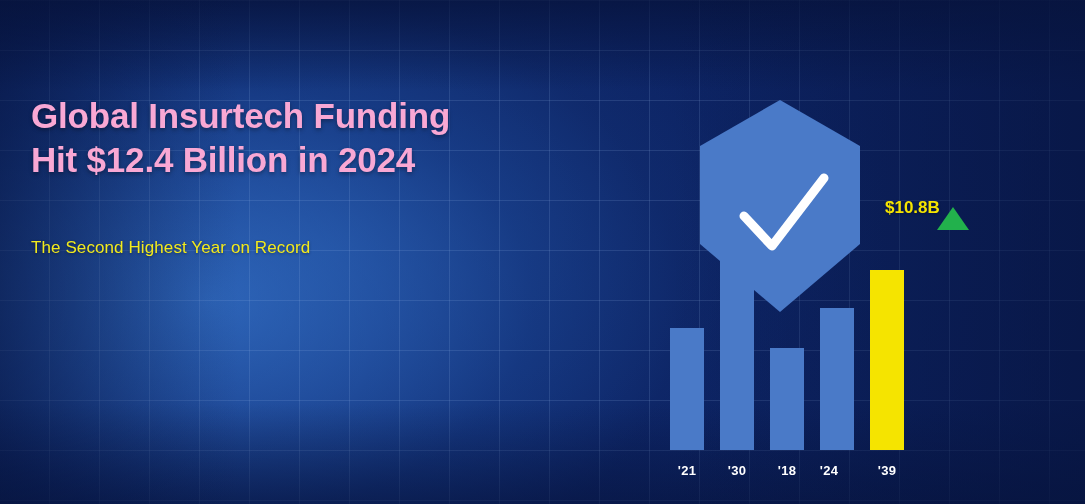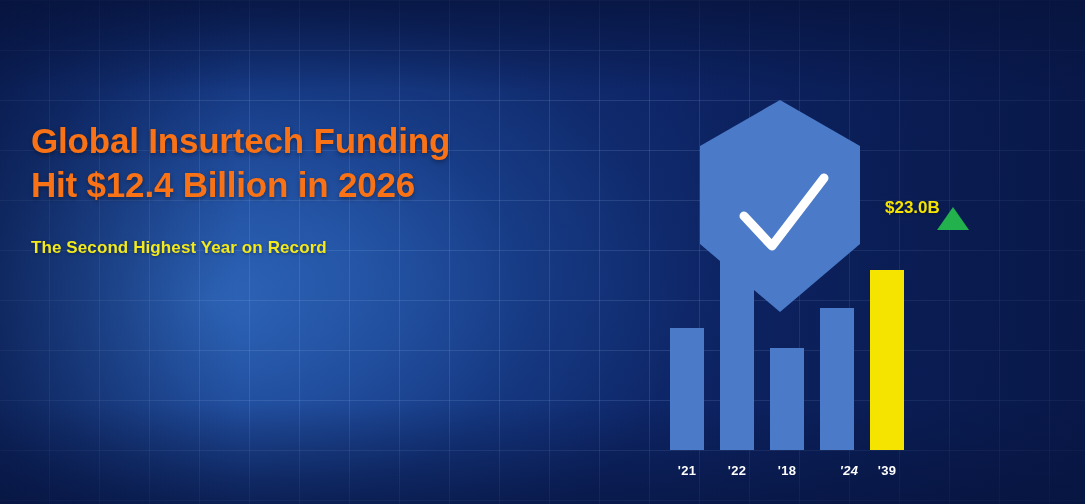--- a/index.html
+++ b/index.html
@@ -58,37 +58,36 @@
     background-size: 50px 50px;
     background-position: -1px 0px;
   }
 
   
   .headline {
     position: absolute;
     left: 31px;
     top: 94px;
     width: 540px;
-    color: #f97316;
+    color: #f9a8d4;
     font-size: 35px;
     font-weight: bold;
     line-height: 44px;
     letter-spacing: -0.2px;
     text-shadow: 0 2px 4px rgba(0,0,0,0.35);
-    margin-top: 25px;
   }
   .headline .line { display: block; white-space: nowrap; }
 
   .subtitle {
     position: absolute;
     left: 31px;
     top: 238px;
     color: #f2ea1d;
     font-size: 17px;
-    font-weight: bold;
+    font-weight: normal;
     letter-spacing: 0.1px;
     text-shadow: 0 1px 3px rgba(0,0,0,0.4);
   }
 
   
   .chart {
     position: absolute;
     left: 640px;
     top: 80px;
     width: 400px;
@@ -152,21 +151,21 @@
 <div id="root">
 
   <div class="bg-base"></div>
   <div class="bg-glow"></div>
   <div class="bg-glow2"></div>
   <div class="bg-grid"></div>
   <div class="bg-vignette"></div>
 
   <div class="headline">
     <span class="line">Global Insurtech Funding</span>
-    <span class="line">Hit $12.4 Billion in 2026</span>
+    <span class="line">Hit $12.4 Billion in 2024</span>
   </div>
 
   <div class="subtitle">The Second Highest Year on Record</div>
 
   <div class="chart">
 
     <div class="shield-wrap">
       <svg width="160" height="212" viewBox="0 0 160 212" xmlns="http://www.w3.org/2000/svg">
         <path d="M80 0 L160 46 L160 144 L80 212 L0 144 L0 46 Z" fill="#4a7ac8"></path>
         <path d="M44 116 L72 146 L124 78" fill="none" stroke="#ffffff" stroke-width="9" stroke-linecap="round" stroke-linejoin="round"></path>
@@ -174,24 +173,24 @@
     </div>
 
     <div class="bars-layer">
       <div class="bar" style="left:30px; height:122px;"></div>
       <div class="bar" style="left:80px; height:210px;"></div>
       <div class="bar" style="left:130px; height:102px;"></div>
       <div class="bar" style="left:180px; height:142px;"></div>
       <div class="bar highlight" style="left:230px; height:180px;"></div>
 
       <div class="tick" style="left:30px;">'21</div>
-      <div class="tick" style="left:80px;">'22</div>
+      <div class="tick" style="left:80px;">'30</div>
       <div class="tick" style="left:130px;">'18</div>
-      <div class="tick" style="left:192px;font-style:italic;">'24</div>
+      <div class="tick" style="left:172px;">'24</div>
       <div class="tick" style="left:230px;">'39</div>
     </div>
 
-    <div class="callout">$23.0B</div>
+    <div class="callout">$10.8B</div>
     <div class="up-arrow"></div>
 
   </div>
 
 </div>
 
 </body></html>

